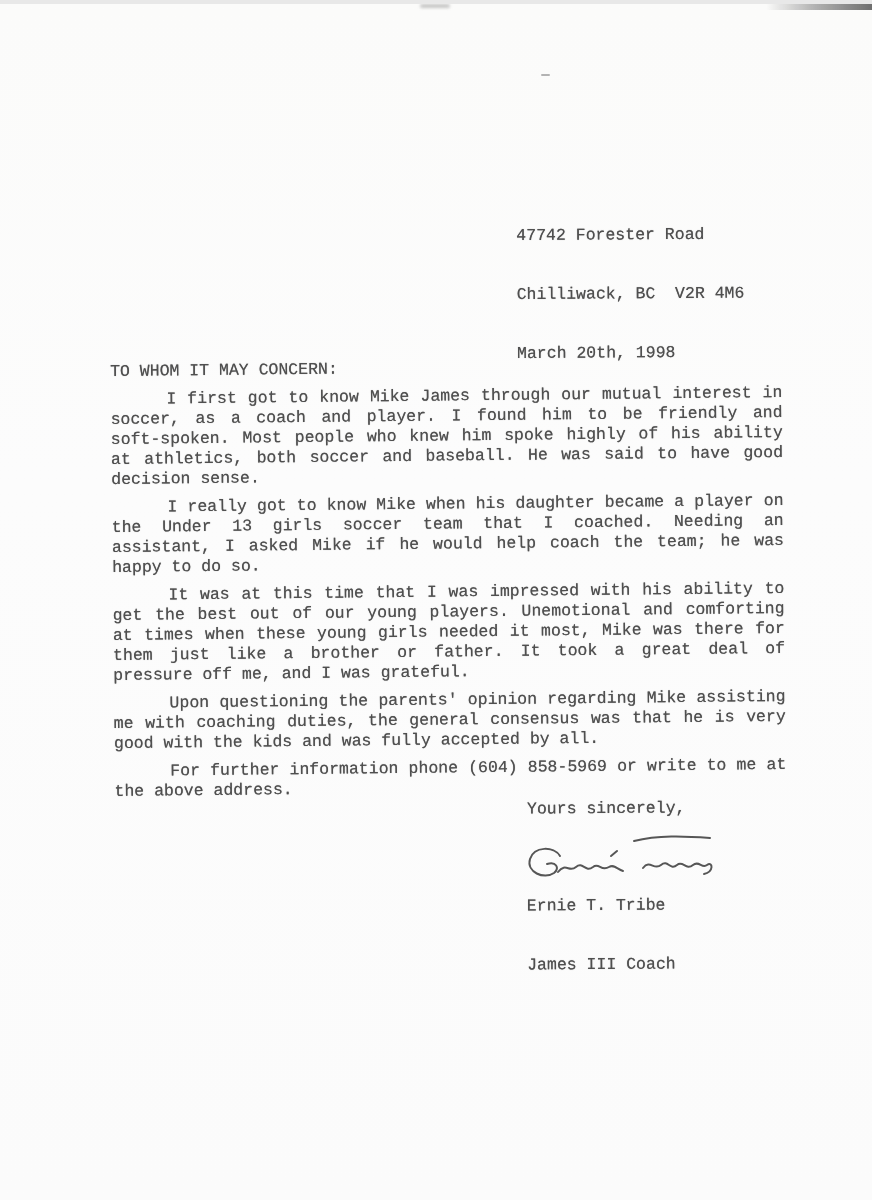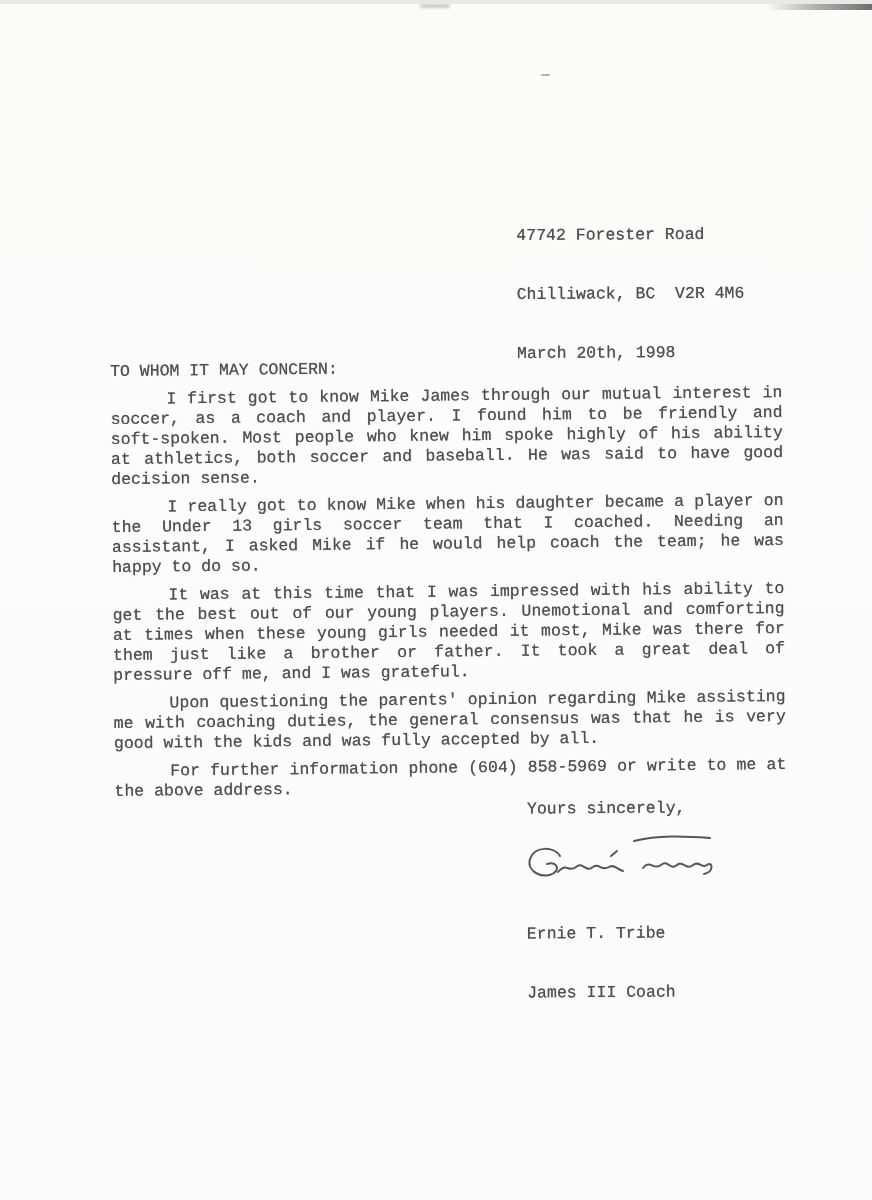--- a/index.html
+++ b/index.html
@@ -55,21 +55,21 @@
   .line.first{text-indent:56px;}
   .line.last{text-align:left;text-align-last:left;white-space:pre;}
   .closing{
     position:absolute;left:527px;top:795px;white-space:pre;
     transform:rotate(-0.4deg);
   }
   .signature-wrap{
     position:absolute;left:516px;top:822px;width:210px;height:60px;
   }
   .signer-block{
-    position:absolute;left:527px;top:880px;white-space:pre;
+    position:absolute;left:527px;top:852px;white-space:pre;
     transform:rotate(-0.35deg);
   }
   .signer-block div{line-height:19px;}
 </style>
 </head>
 <body>
 
 <div class="page">
 
   <div class="artifact smudge-top"></div>

